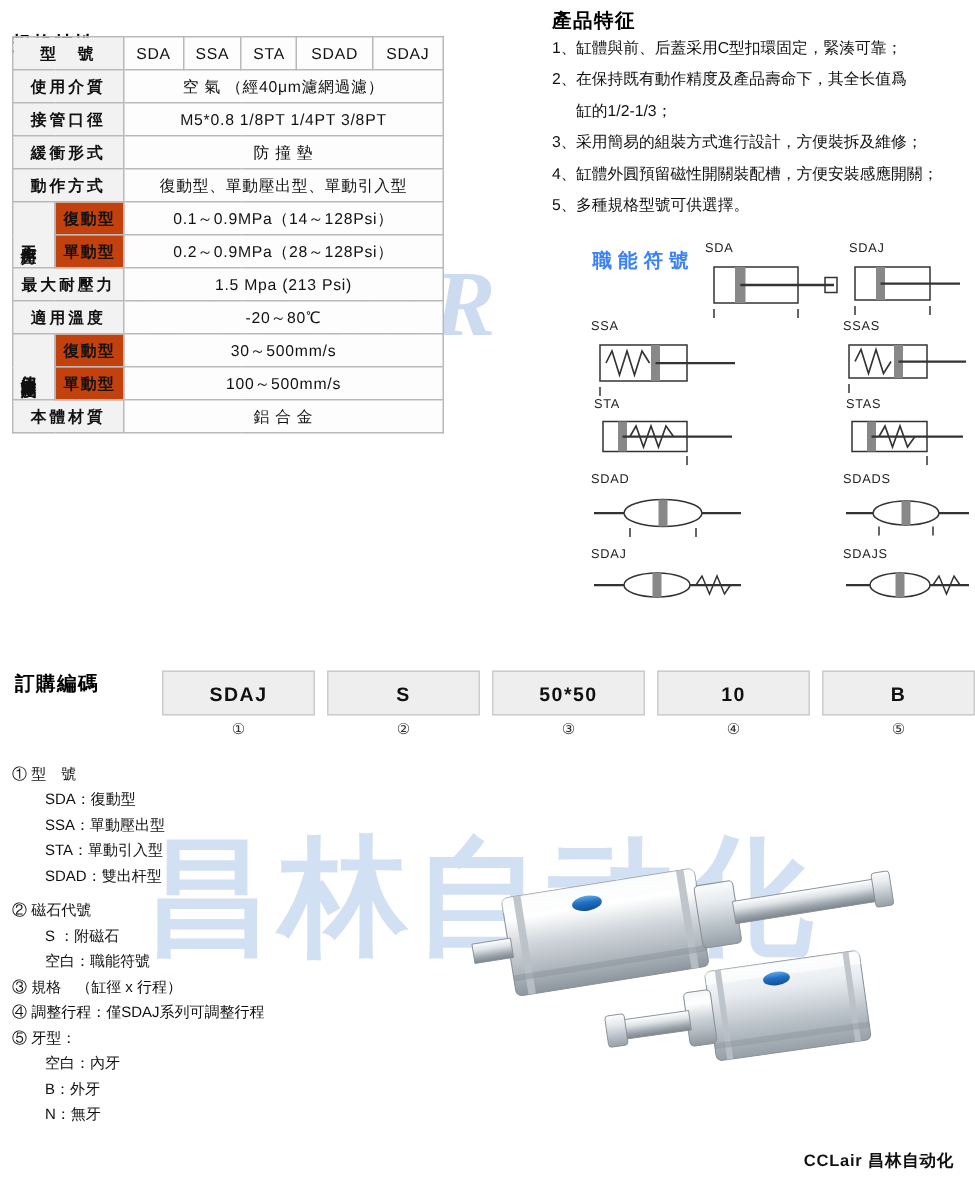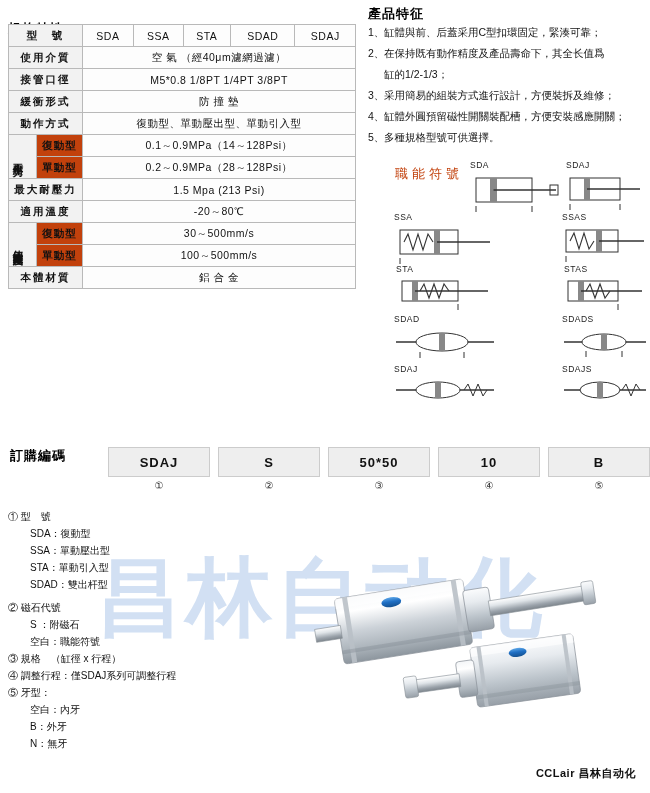--- a/index.html
+++ b/index.html
@@ -24,21 +24,21 @@
     letter-spacing:1px;
   }
   #title-spec { left:8px;  top:5px;margin-top:15px; }
   #title-feat { left:368px; top:5px; }
   #title-order { left:10px; top:447px; }
 
   
   .spec-table {
     position:absolute;
     left:8px; top:24px;
-    width:348px;
+    width:288px;
     border-collapse: collapse;
     font-size: 10.5px;
     background: rgba(255,255,255,0.0);
   }
   .spec-table td {
     border:1px solid #b9b9b9;
     padding:2px 3px;
     text-align:center;
     vertical-align:middle;
     height:22px;
@@ -78,23 +78,23 @@
   .feat .row { display:flex; margin-bottom:5px; }
   .feat .num { width:16px; flex:0 0 16px; }
   .feat .txt { flex:1; }
   .feat .sub { margin-left:16px; }
 
   
   .fn-title {
     position:absolute;
     left:395px; top:165px;
     font-size:13px;
-    font-weight:normal;
+    font-weight:bold;
     letter-spacing:4px;
-    color:#c2410c;
+    color:#3b82f6;
   }
   .symbols { position:absolute; left:366px; top:152px; width:284px; height:240px; }
   .sym { position:absolute; }
   .sym .cap { font-size:8.5px; color:#222; margin-bottom:2px; letter-spacing:0.5px;}
 
   
   .wm {
     position:absolute;
     font-weight:bold;
     color:#b9ccea;

